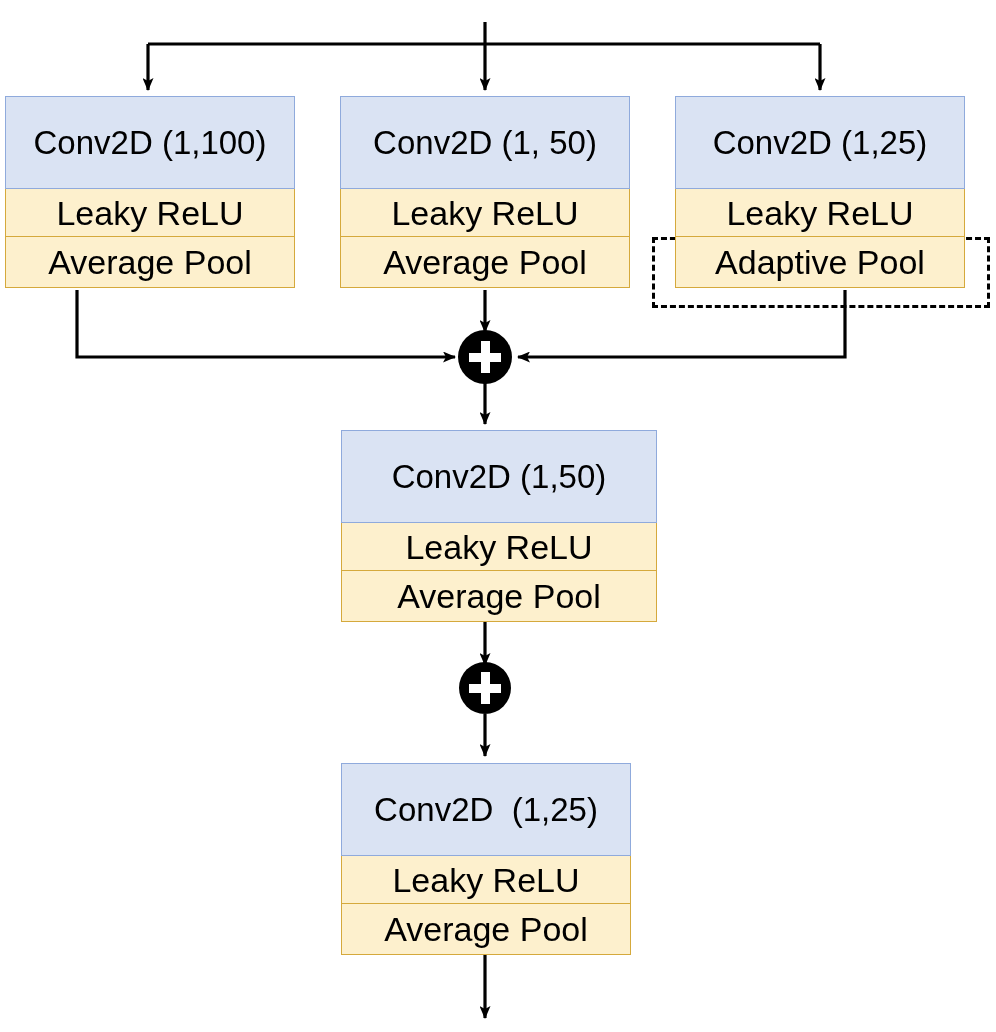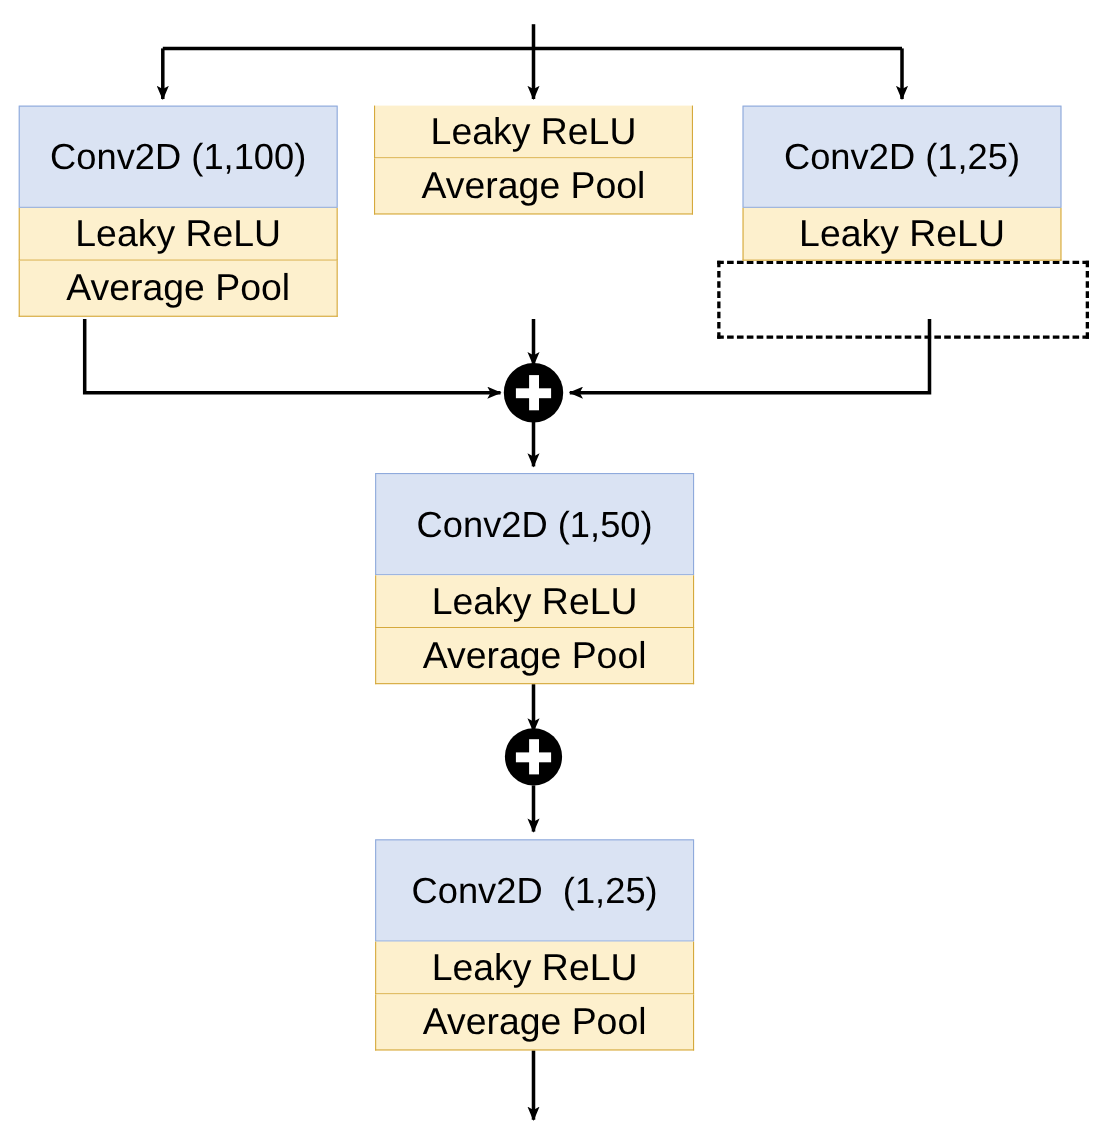--- a/index.html
+++ b/index.html
@@ -103,42 +103,44 @@
 
     <path d="M485,617 L485,665" stroke="#000000" stroke-width="3.2" fill="none" marker-end="url(#arrowbig)"></path>
 
     <path d="M485,714 L485,756" stroke="#000000" stroke-width="3.2" fill="none" marker-end="url(#arrowbig)"></path>
 
     <path d="M485,947 L485,1018" stroke="#000000" stroke-width="3.2" fill="none" marker-end="url(#arrowbig)"></path>
   </svg>
 
   <div class="dashed-box" style="left:652px; top:237px; width:338px; height:71px;"></div>
 
-  <div class="block" style="left:17px; top:96px; width:290px;">
+  <div class="block" style="left:5px; top:96px; width:290px;">
     <div class="row row-conv" style="height:93px;">Conv2D (1,100)</div>
     <div class="row row-act" style="height:48px;">Leaky ReLU</div>
     <div class="row row-act" style="height:51px;">Average Pool</div>
   </div>
 
   <div class="block" style="left:340px; top:96px; width:290px;">
+    <div class="row row-conv" style="height:93px;">Conv2D (1, 50)</div>
     <div class="row row-act" style="height:48px;">Leaky ReLU</div>
     <div class="row row-act" style="height:51px;">Average Pool</div>
   </div>
 
   <div class="block" style="left:675px; top:96px; width:290px;">
     <div class="row row-conv" style="height:93px;">Conv2D (1,25)</div>
     <div class="row row-act" style="height:48px;">Leaky ReLU</div>
+    <div class="row row-act" style="height:51px;">Adaptive Pool</div>
   </div>
 
   <div class="plus-node" style="left:458px; top:330px; width:54px; height:54px;">
     <div class="bar-h" style="left:11px; top:23px; width:32px; height:9px;"></div>
     <div class="bar-v" style="left:22.5px; top:11px; width:9px; height:32px;"></div>
   </div>
 
-  <div class="block" style="left:341px; top:430px; width:290px;">
+  <div class="block" style="left:341px; top:430px; width:316px;">
     <div class="row row-conv" style="height:93px;">Conv2D (1,50)</div>
     <div class="row row-act" style="height:48px;">Leaky ReLU</div>
     <div class="row row-act" style="height:51px;">Average Pool</div>
   </div>
 
   <div class="plus-node" style="left:459px; top:662px; width:52px; height:52px;">
     <div class="bar-h" style="left:10px; top:22px; width:32px; height:9px;"></div>
     <div class="bar-v" style="left:21.5px; top:10px; width:9px; height:32px;"></div>
   </div>
 

